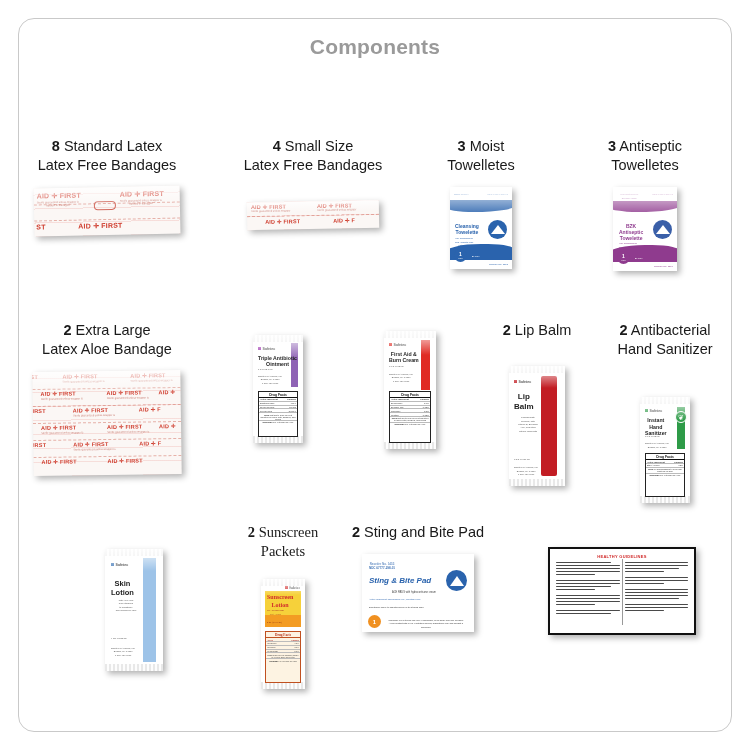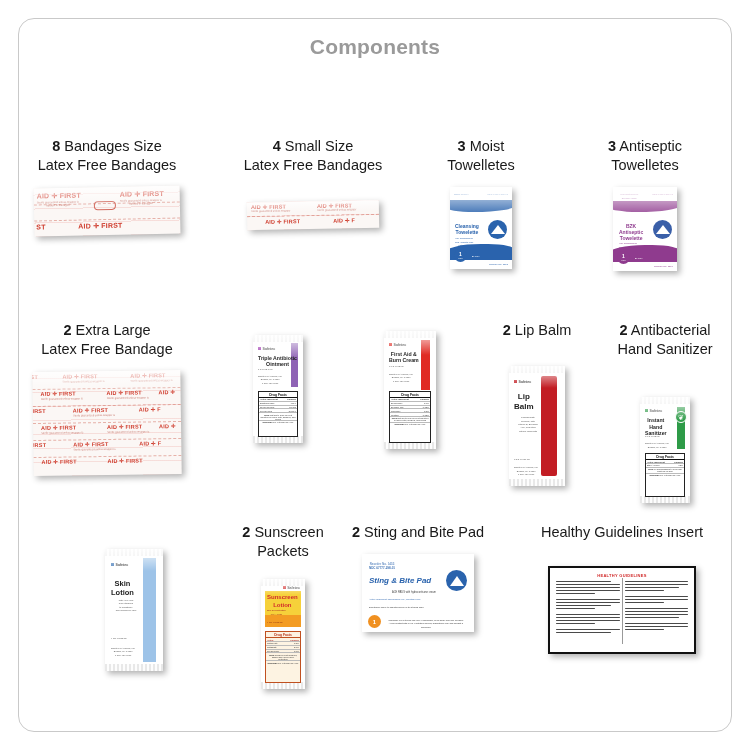--- a/index.html
+++ b/index.html
@@ -187,21 +187,21 @@
 </style>
 </head>
 <body>
 
 <div id="frame">
   <div id="title">Components</div>
 
   <div class="row" style="top:118px;">
 
     <div class="cell" style="left:-18px; width:212px;">
-      <div class="label"><span class="qty">8</span> <span>Bandages Size
+      <div class="label"><span class="qty">8</span> <span>Standard Latex
 Latex Free Bandages</span></div>
       <div class="photo bandage" style="width:146px;height:48px;margin-top:12px;transform:rotate(-1.2deg);">
         <div class="bandage-strip" style="top:16px;"></div>
         <div class="bandage-strip" style="top:32px;"></div>
         <span class="aidtxt" style="left:3px;top:4px;font-size:7px;">AID ✛ FIRST</span>
         <span class="aidsub" style="left:3px;top:13px;">Sterile guaranteed unless wrapper is<br>opened or damaged</span>
         <span class="aidtxt" style="left:86px;top:4px;font-size:7px;">AID ✛ FIRST</span>
         <span class="aidsub" style="left:86px;top:13px;">Sterile guaranteed unless wrapper is<br>opened or damaged</span>
         <span class="aidtxt" style="left:2px;top:35px;font-size:7px;">ST</span>
         <span class="aidtxt" style="left:44px;top:35px;font-size:7px;">AID ✛ FIRST</span>
@@ -279,21 +279,21 @@
         <span class="microtext" style="right:4px;bottom:3px;color:#8f3b8e;">Reorder No. 1204</span>
         <div class="gloss"></div>
       </div>
     </div>
   </div>
 
   <div class="row" style="top:302px;">
 
     <div class="cell" style="left:-18px; width:212px;">
       <div class="label"><span class="qty">2</span> <span>Extra Large
-Latex Free Bandage</span></div>
+Latex Aloe Bandage</span></div>
       <div class="photo bandage" style="width:148px;height:104px;margin-top:12px;transform:rotate(-0.8deg);">
         <div class="bandage-strip" style="top:17px;"></div>
         <div class="bandage-strip" style="top:34px;"></div>
         <div class="bandage-strip" style="top:51px;"></div>
         <div class="bandage-strip" style="top:68px;"></div>
         <div class="bandage-strip" style="top:85px;"></div>
         <span class="aidtxt" style="left:-6px;top:2px;">RST</span>
         <span class="aidtxt" style="left:30px;top:2px;">AID ✛ FIRST</span>
         <span class="aidtxt" style="left:98px;top:2px;">AID ✛ FIRST</span>
         <span class="aidtxt" style="left:8px;top:19px;">AID ✛ FIRST</span>
@@ -472,21 +472,21 @@
 to moisturize
 and nourish dry skin</span>
         <span class="tiny" style="left:6px;top:88px;">4 mL (0.135 oz)</span>
         <span class="tiny" style="left:6px;top:98px;">Safetec of America, Inc.
 Buffalo, NY 14210
 1-800-456-7077</span>
         <div class="gloss" style="height:18%;"></div>
       </div>
     </div>
 
-    <div class="cell" style="left:196px; width:136px;">
+    <div class="cell" style="left:196px; width:136px;font-family:Liberation Serif, serif;">
       <div class="label"><span class="qty">2</span> <span>Sunscreen
 Packets</span></div>
       <div class="photo sachet" style="width:44px;height:110px;margin-top:18px;">
         <div class="notch-top"></div>
           <div class="notch-bot"></div>
         <div class="accent" style="left:4px;top:12px;right:4px;height:24px;background:#f6d13a;"></div>
         <div class="accent" style="left:4px;top:36px;right:4px;height:12px;background:#f39c23;"></div>
         <span class="brand" style="right:5px;top:7px;"><span class="sq" style="background:#d12b2b;"></span>Safetec</span>
         <span class="pname" style="left:6px;top:15px;font-size:6px;color:#d12b2b;">Sunscreen
 Lotion</span>
@@ -532,21 +532,20 @@
         <span class="microtext" style="left:7px;top:52px;color:#333;font-size:2.4px;">Directions: apply to affected area up to 3 times daily</span>
         <div class="dyn-circle" style="left:6px;bottom:4px;width:13px;height:13px;background:#f09020;">
           <span style="font-size:6px;font-weight:bold;color:#fff;line-height:1;">1</span>
         </div>
         <span class="microtext" style="left:24px;bottom:3px;color:#333;font-size:2.3px;width:80px;">Warnings: For external use only. Flammable, keep away from fire or flame. Avoid contact with eyes. If irritation occurs, discontinue use and consult a physician.</span>
         <div class="gloss" style="height:20%;"></div>
       </div>
     </div>
 
     <div class="cell" style="left:494px; width:218px;">
-      <div class="label"><span class="qty"></span><span>Healthy Guidelines Insert</span></div>
       <div class="photo insert" style="width:148px;height:88px;margin-top:24px;">
         <div class="ins-head">HEALTHY GUIDELINES</div>
         <div class="divider"></div>
         <div class="cols">
           <div class="col">
             <div class="tl m"></div>
               <div class="tl"></div>
               <div class="tl"></div>
               <div class="tl"></div>
               <div class="tl s"></div>

